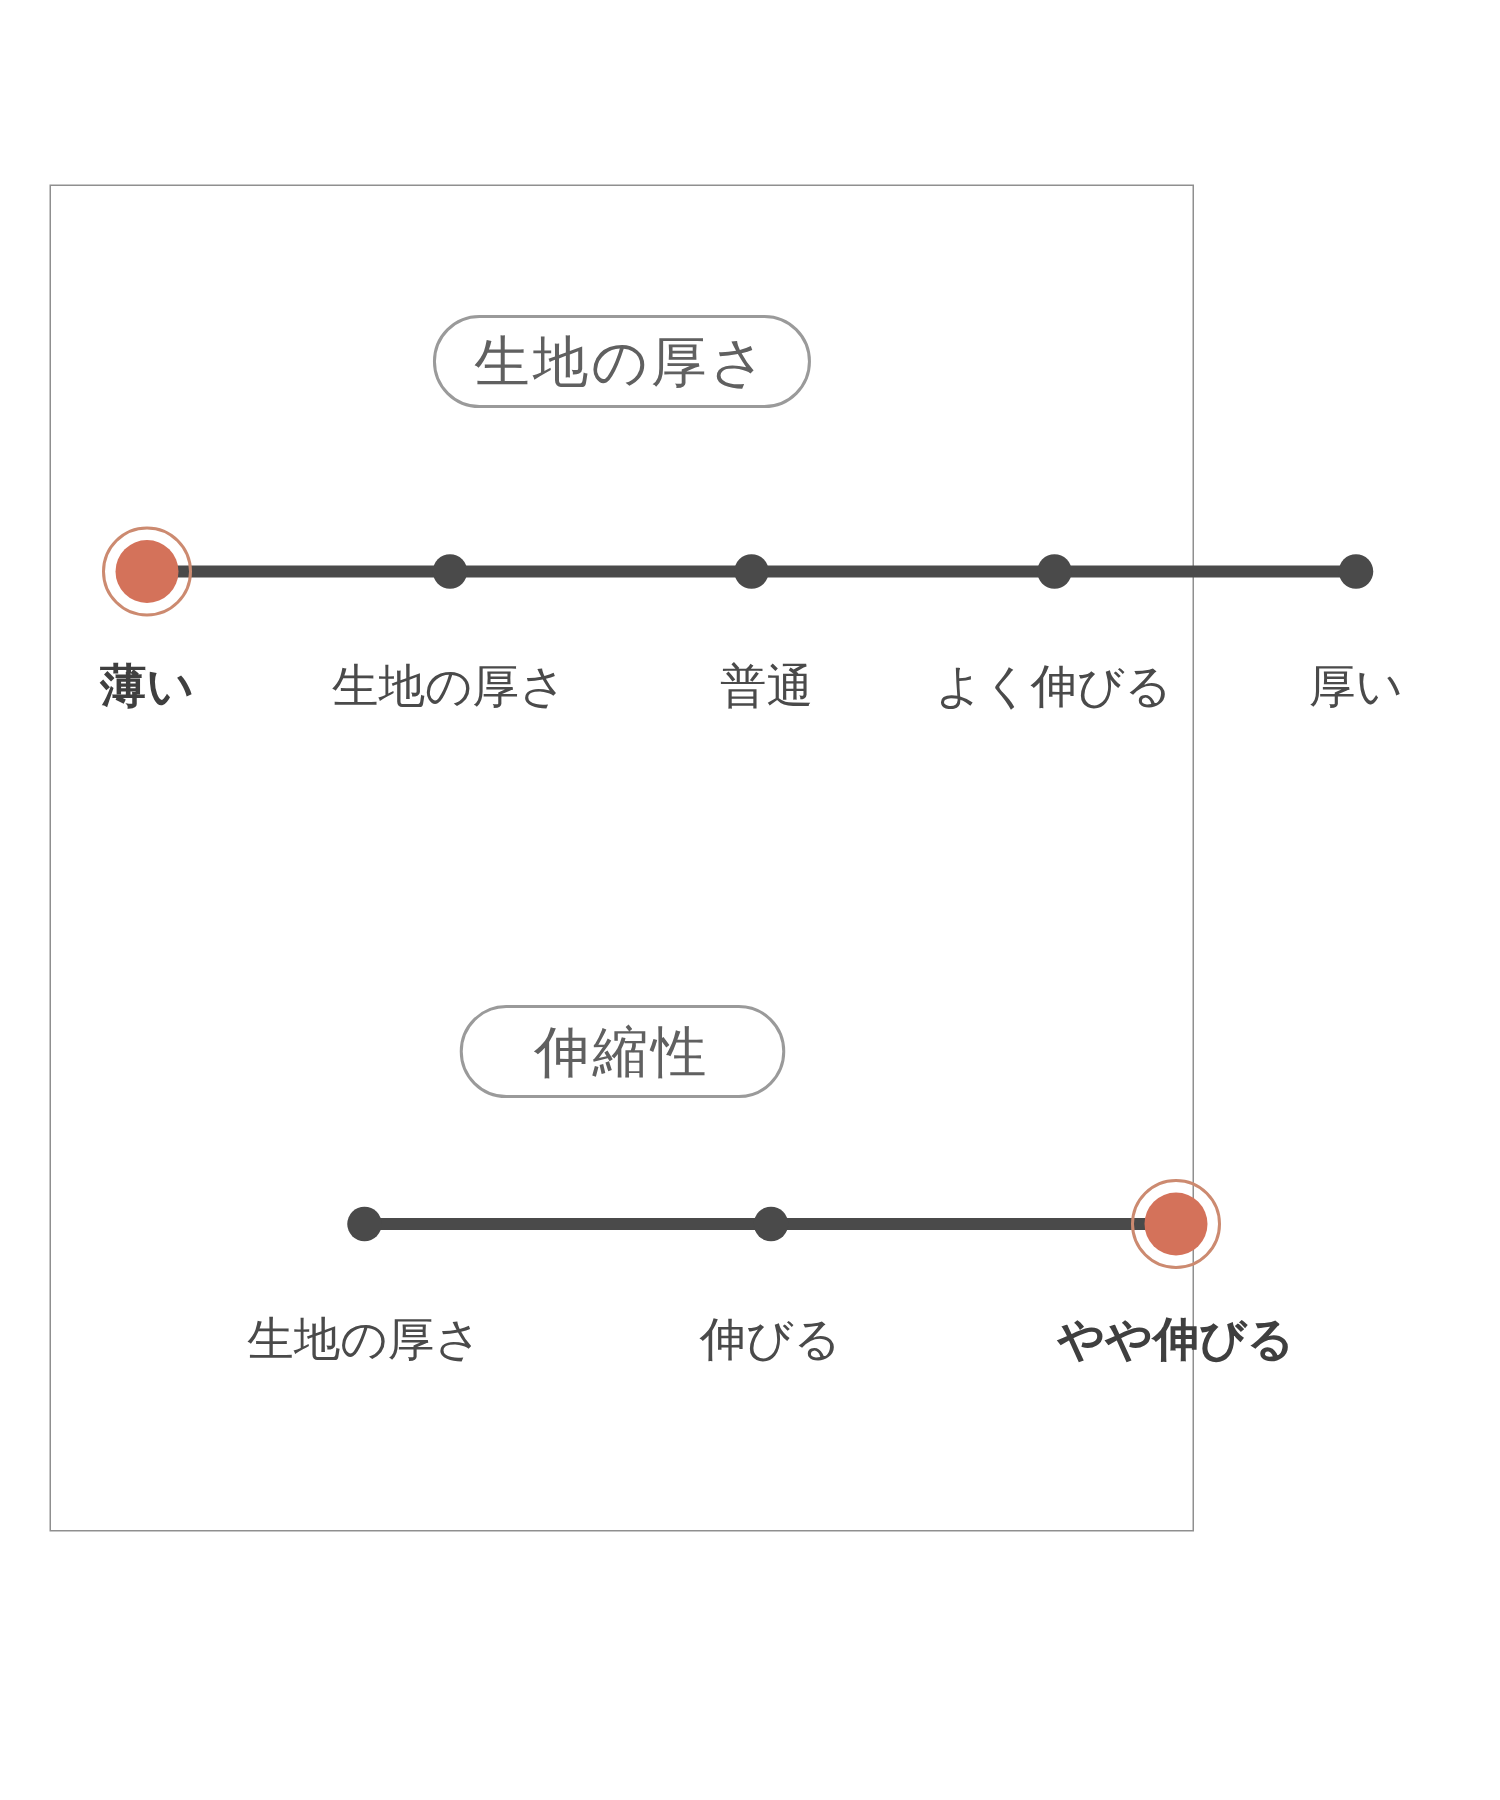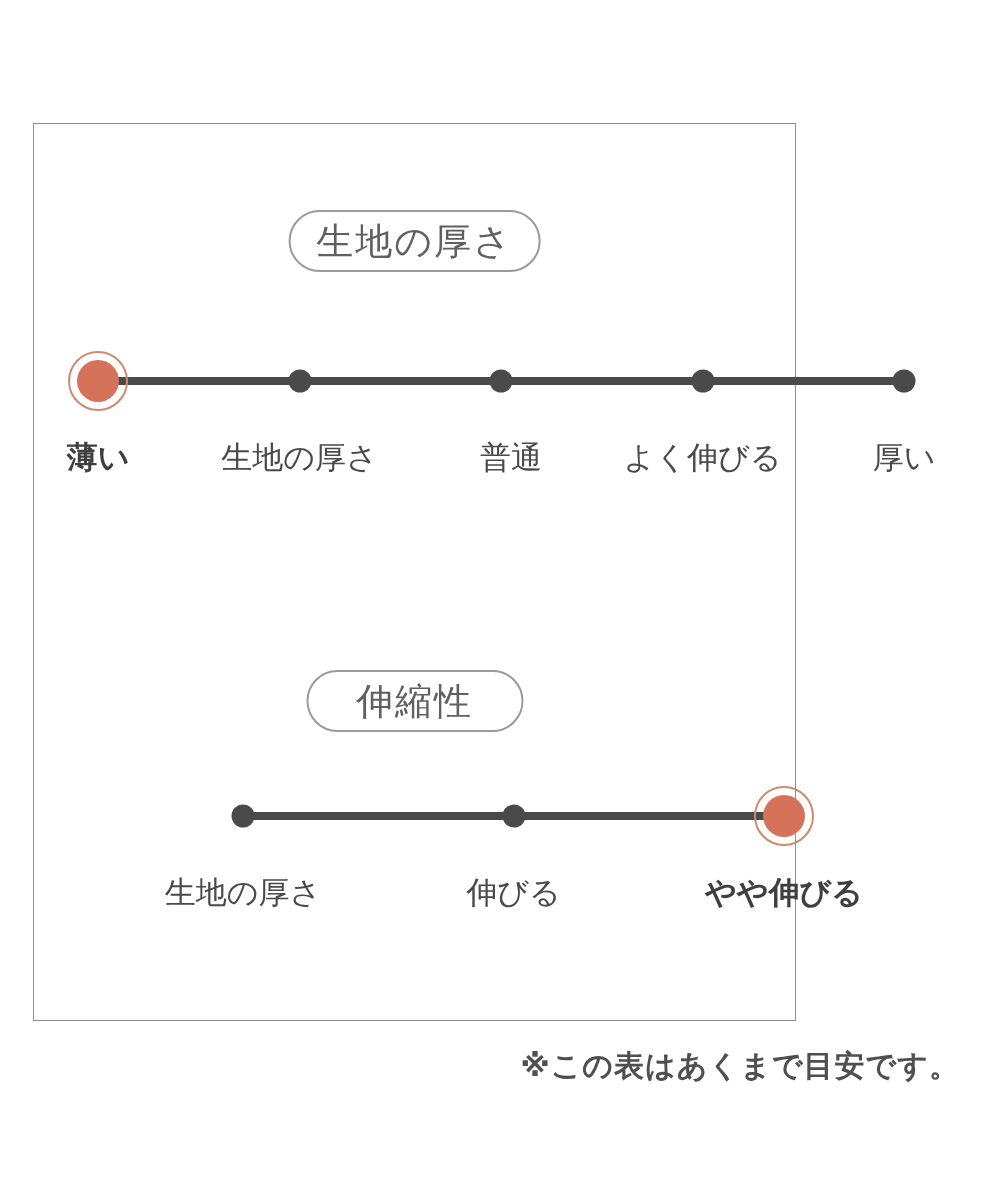--- a/index.html
+++ b/index.html
@@ -100,14 +100,13 @@
           <div class="scale-label" style="left: 0%;">生地の厚さ</div>
           <div class="dot" style="left: 50%;"></div>
           <div class="scale-label" style="left: 50%;">伸びる</div>
           <div class="dot selected" style="left: 100%;"></div>
           <div class="scale-label selected" style="left: 100%;">やや伸びる</div>
         </div>
     </section>
 
   </div>
 
-  <div class="note">※この表はあくまで目安です。</div>
 </div>
 
 </body></html>

